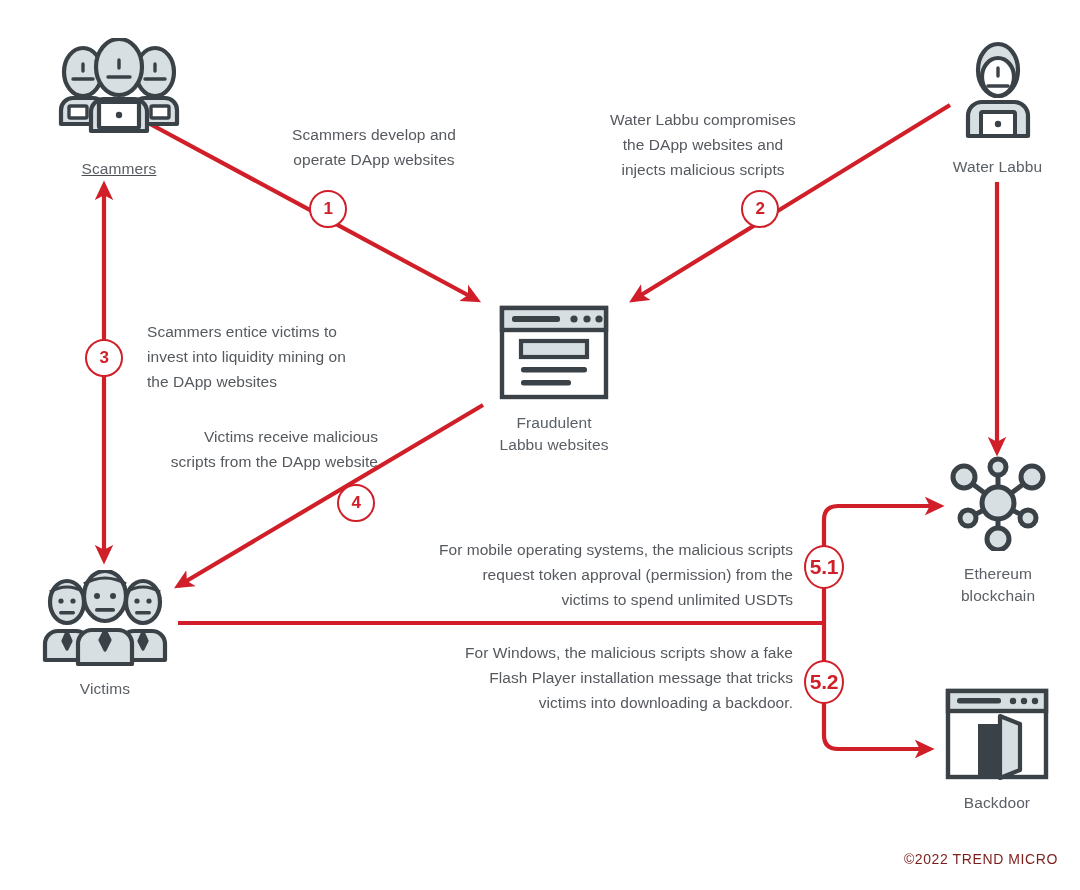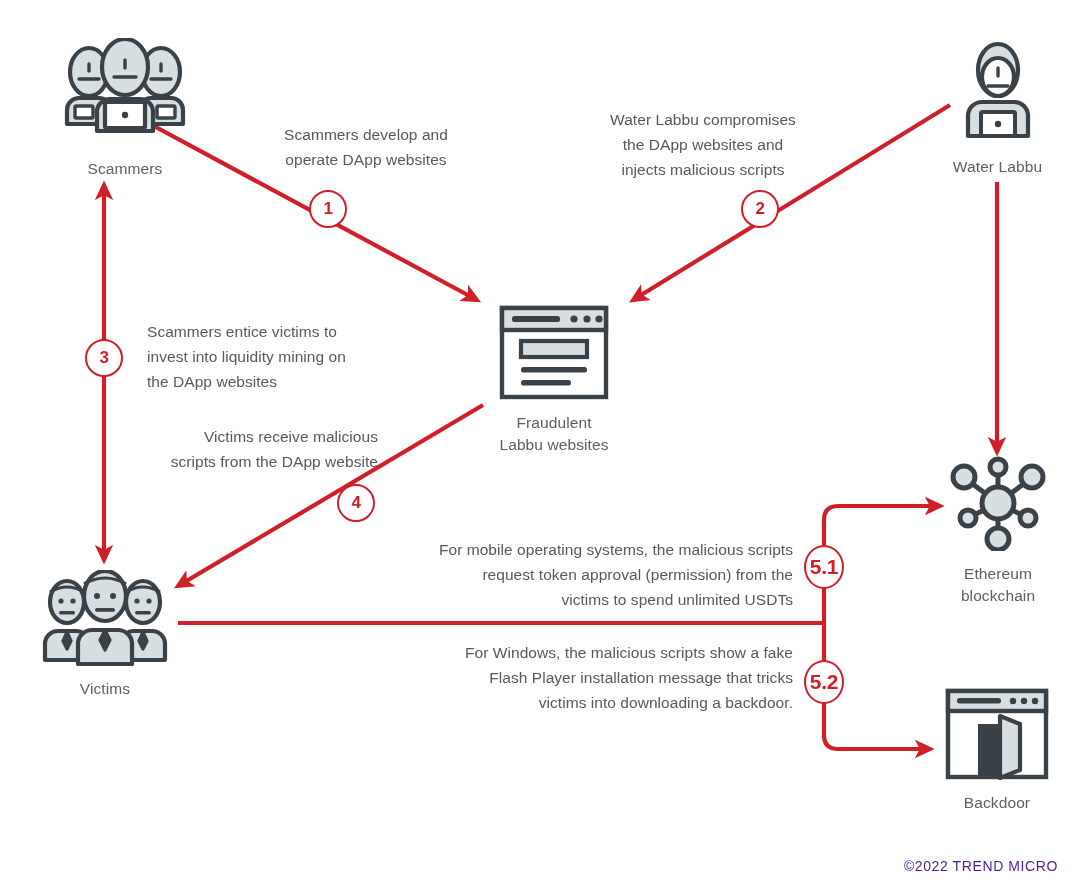--- a/index.html
+++ b/index.html
@@ -46,24 +46,24 @@
     color: #55595e;
     letter-spacing: 0.05px;
     white-space: pre-line;
   }
   .cap-left  { text-align: left; }
   .cap-right { text-align: right; }
   .cap-center{ text-align: center; }
   .copyright {
     position: absolute;
     right: 22px;
-    bottom: 16px;
+    bottom: 23px;
     font-size: 14px;
     letter-spacing: 0.6px;
-    color: #4c1d95;
+    color: #7f1d1d;
   }
   .step-badge {
     position: absolute;
     width: 38px;
     height: 38px;
     border-radius: 50%;
     background: #ffffff;
     border: 2.6px solid #d01f28;
     color: #d01f28;
     font-weight: bold;
@@ -102,21 +102,21 @@
 
     <line x1="997" y1="182" x2="997" y2="452" stroke="#d01f28" stroke-width="4.2" marker-end="url(#arrow-red)"></line>
 
     <line x1="178" y1="623" x2="824" y2="623" stroke="#d01f28" stroke-width="4.2"></line>
 
     <path d="M 824 623 L 824 520 Q 824 506 838 506 L 940 506" fill="none" stroke="#d01f28" stroke-width="4.2" marker-end="url(#arrow-red)"></path>
 
     <path d="M 824 623 L 824 735 Q 824 749 838 749 L 930 749" fill="none" stroke="#d01f28" stroke-width="4.2" marker-end="url(#arrow-red)"></path>
   </svg>
 
-  <div class="node" style="left:55px; top:38px; width:140px;">
+  <div class="node" style="left:49px; top:38px; width:140px;text-decoration:underline;">
     <svg width="132" height="108" viewBox="0 0 132 108">
       <g fill="#d8dfe2" stroke="#3a4248" stroke-width="4.2" stroke-linejoin="round" stroke-linecap="round">
 
         <ellipse cx="30" cy="34" rx="19" ry="24"></ellipse>
         <path d="M8 86 v-14 a12 12 0 0 1 12-12 h20 a12 12 0 0 1 12 12 v14 z"></path>
 
         <ellipse cx="102" cy="34" rx="19" ry="24"></ellipse>
         <path d="M80 86 v-14 a12 12 0 0 1 12-12 h20 a12 12 0 0 1 12 12 v14 z"></path>
 
         <ellipse cx="66" cy="29" rx="23" ry="28"></ellipse>
@@ -233,21 +233,21 @@
       <rect x="12" y="10" width="44" height="5.5" rx="2.5" fill="#3a4248"></rect>
       <circle cx="68" cy="13" r="3.2" fill="#3a4248"></circle>
       <circle cx="79" cy="13" r="3.2" fill="#3a4248"></circle>
       <circle cx="90" cy="13" r="3.2" fill="#3a4248"></circle>
       <path d="M33 36 h22 v53 h-22 z" fill="#3a4248"></path>
       <path d="M55 28 l20 8 v46 l-20 8 z" fill="#d8dfe2" stroke="#3a4248" stroke-width="4.2" stroke-linejoin="round"></path>
     </svg>
     <div class="node-label">Backdoor</div>
   </div>
 
-  <div class="caption cap-center" style="left:260px; top:122px; width:212px;">Scammers develop and
+  <div class="caption cap-center" style="left:268px; top:122px; width:212px;">Scammers develop and
 operate DApp websites</div>
 
   <div class="caption cap-center" style="left:578px; top:107px; width:250px;">Water Labbu compromises
 the DApp websites and
 injects malicious scripts</div>
 
   <div class="caption cap-left" style="left:147px; top:319px; width:270px;">Scammers entice victims to
 invest into liquidity mining on
 the DApp websites</div>
 

